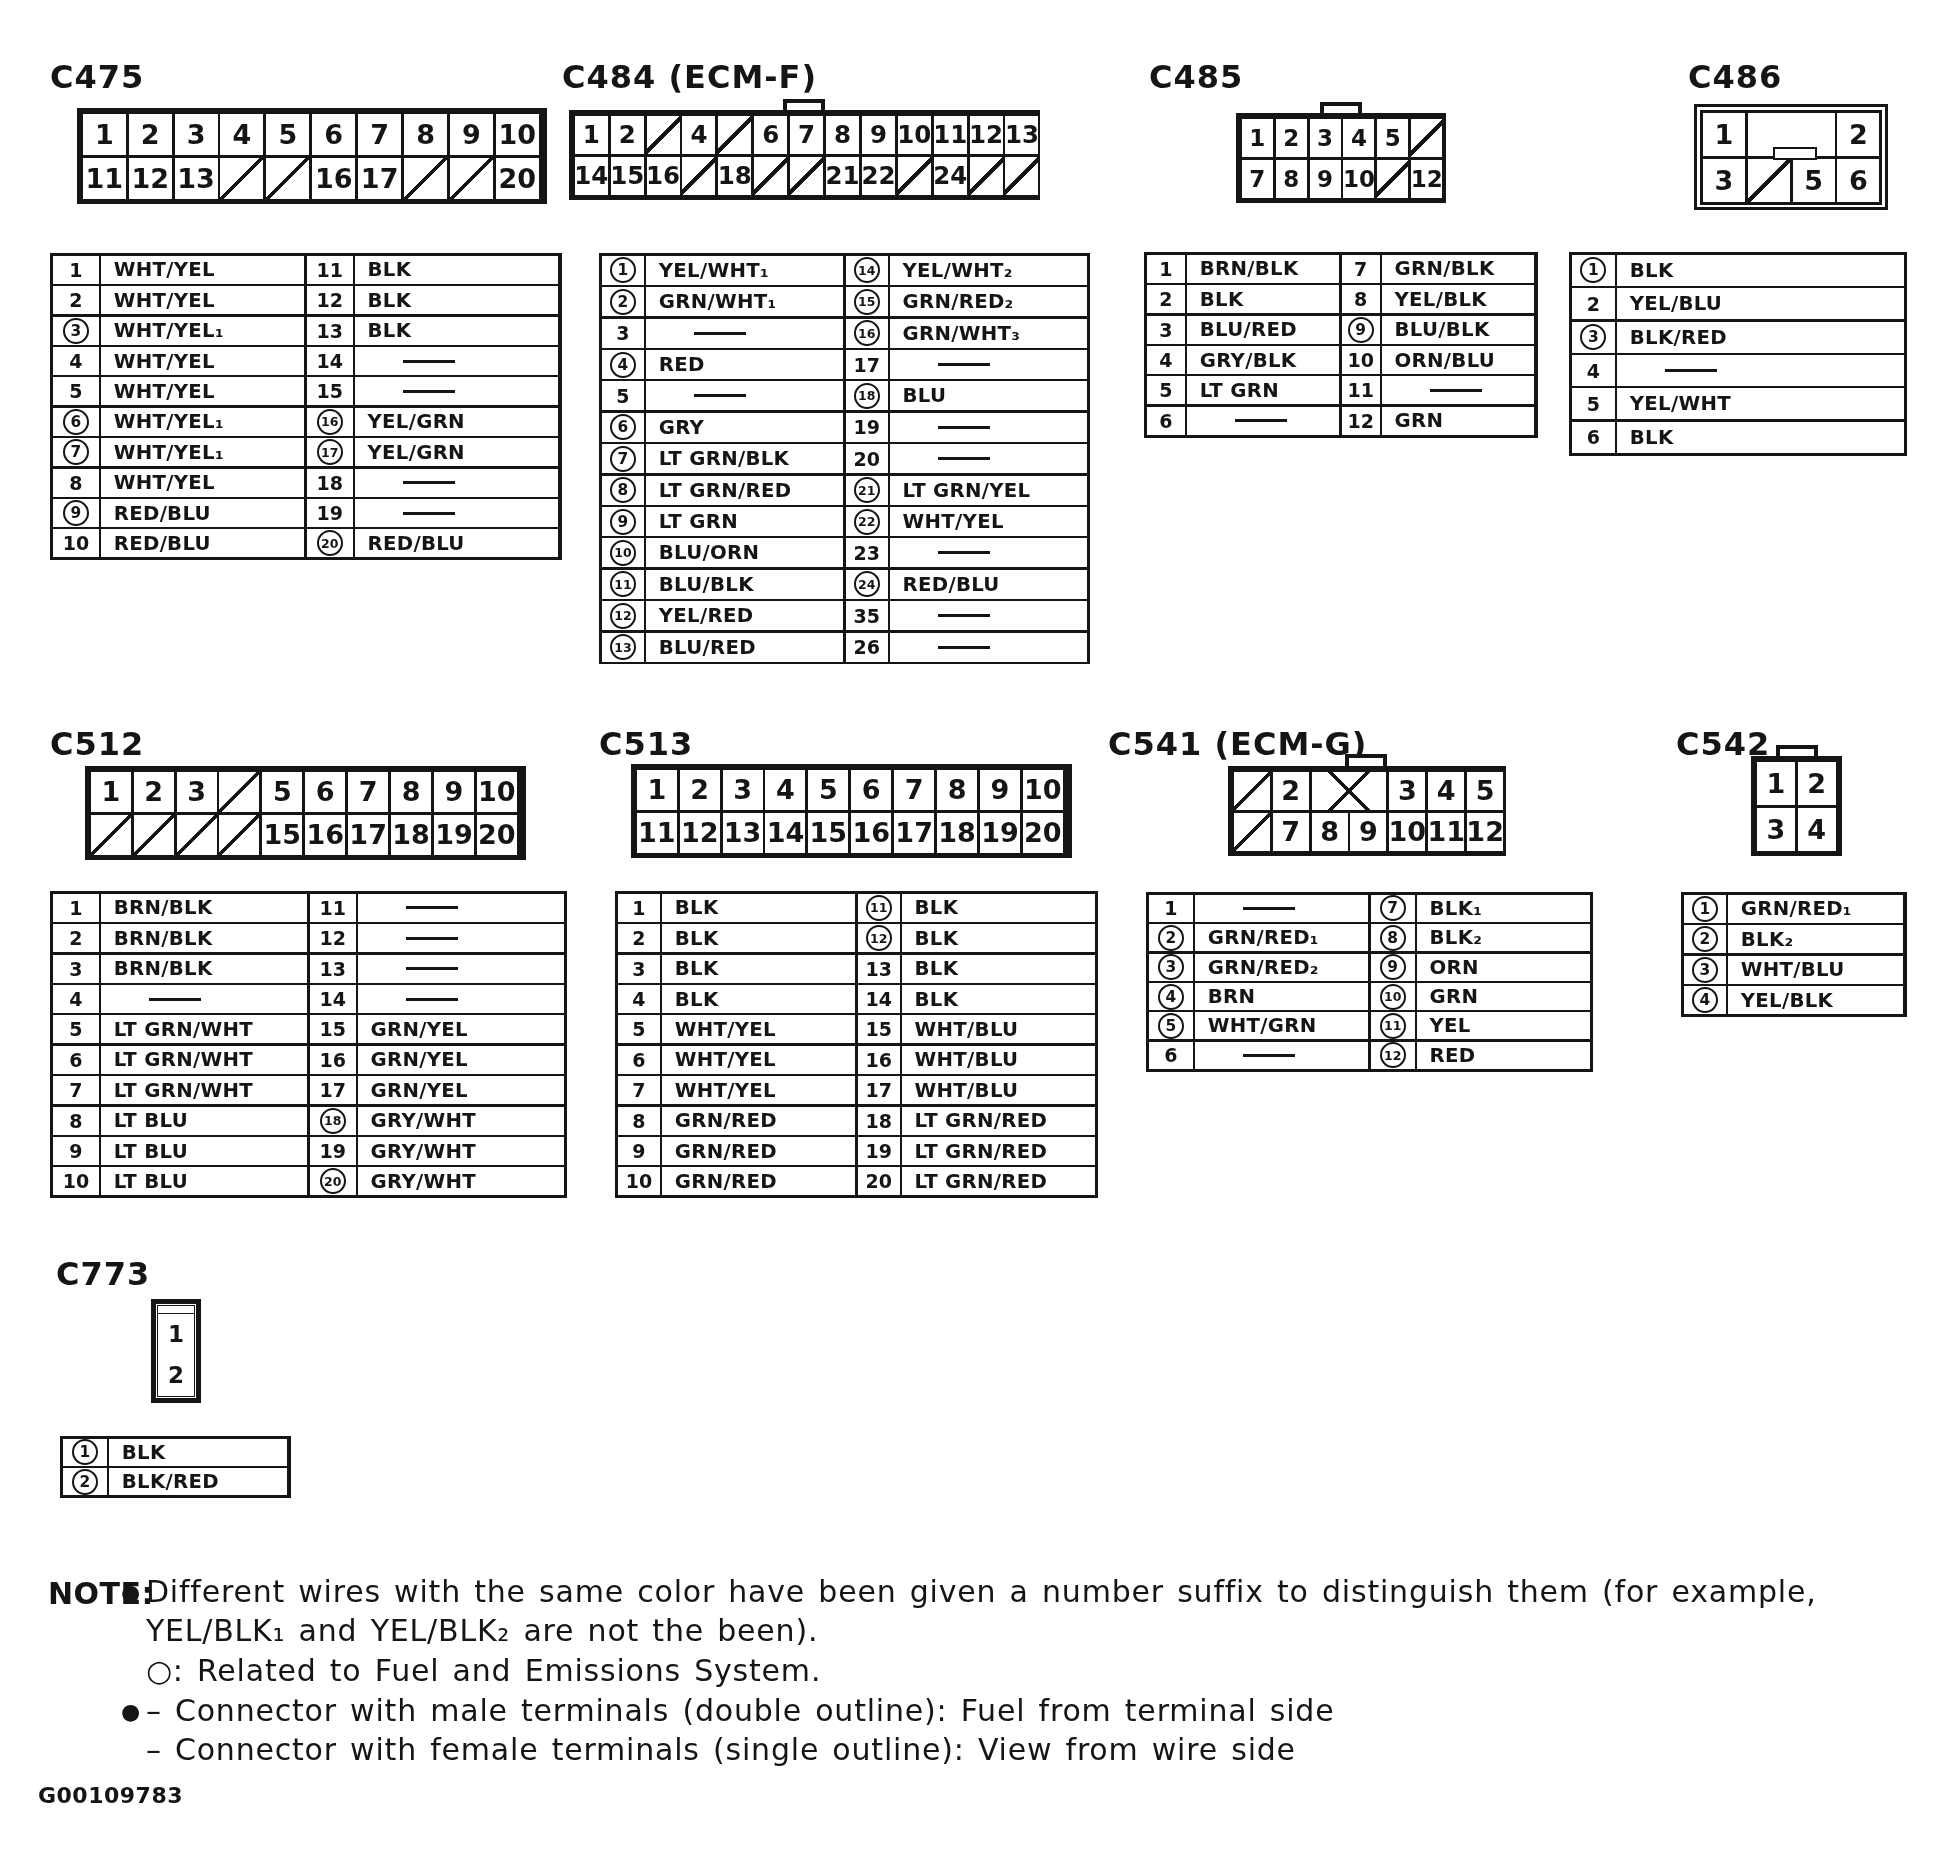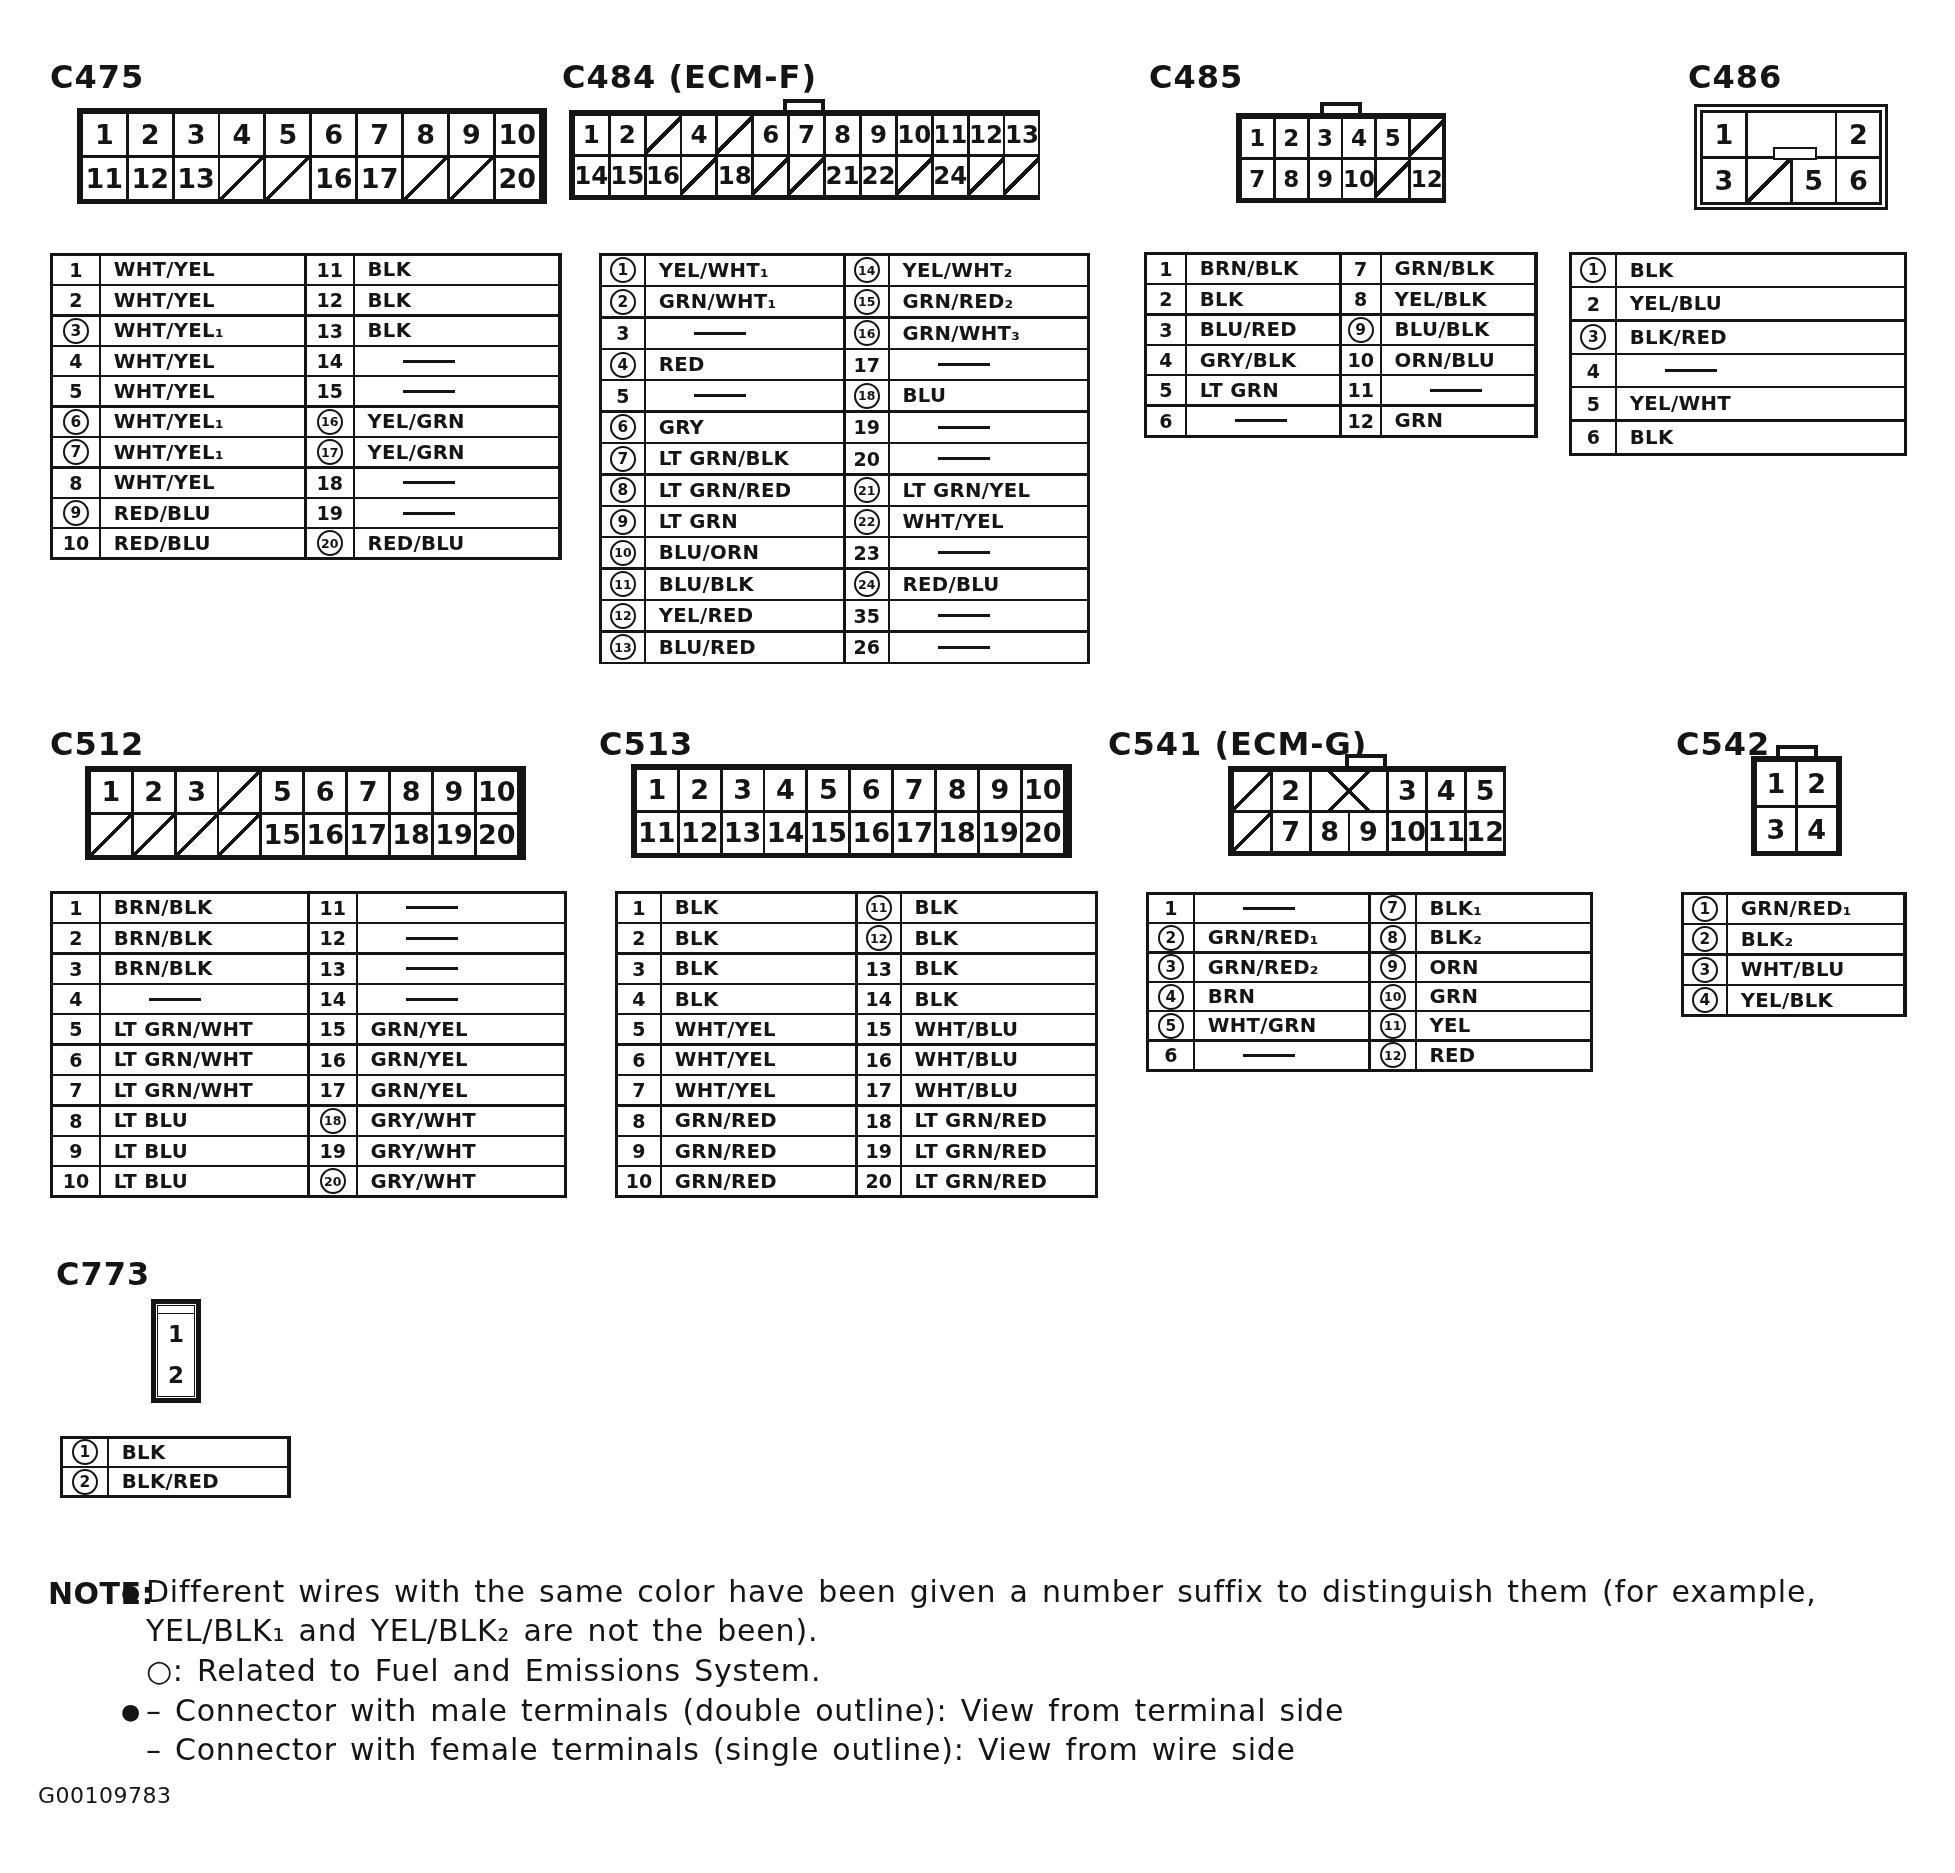--- a/index.html
+++ b/index.html
@@ -156,20 +156,21 @@
     word-spacing: 2.9px;
     white-space: nowrap;
   }
   .nbullet { width: 23px; margin-right: 1.9px; font-size: 22px; line-height: 37px; }
   #figure-id {
     position: absolute;
     left: 38px;
     top: 1783px;
     font-size: 22px;
     letter-spacing: 0.5px;
+    font-weight: bold;
   }
 </style>
 </head>
 <body>
 
 <div id="canvas">
   <div id="connectors">
       <div class="ctitle" style="left: 50px; top: 58px; text-align: right;">C475</div>
       <div class="conn" style="left: 77px; top: 108px; width: 470px; grid-template-columns: repeat(10, 43px); grid-template-rows: repeat(2, 41px);">
         <div class="pcell" style="font-size: 27px;">1</div>
@@ -744,21 +745,21 @@
         <div class="nline" style="top: 1613px;">
           <span class="nbullet"></span>
           <span>YEL/BLK₁ and YEL/BLK₂ are not the been).</span>
         </div>
         <div class="nline" style="top: 1653px;">
           <span class="nbullet"></span>
           <span>○: Related to Fuel and Emissions System.</span>
         </div>
         <div class="nline" style="top: 1693px;">
           <span class="nbullet">●</span>
-          <span>– Connector with male terminals (double outline): View from terminal side</span>
+          <span>– Connector with male terminals (double outline): Fuel from terminal side</span>
         </div>
         <div class="nline" style="top: 1732px;">
           <span class="nbullet"></span>
           <span>– Connector with female terminals (single outline): View from wire side</span>
         </div>
       </div>
   </div>
   <div id="figure-id">G00109783</div>
 </div>
 

